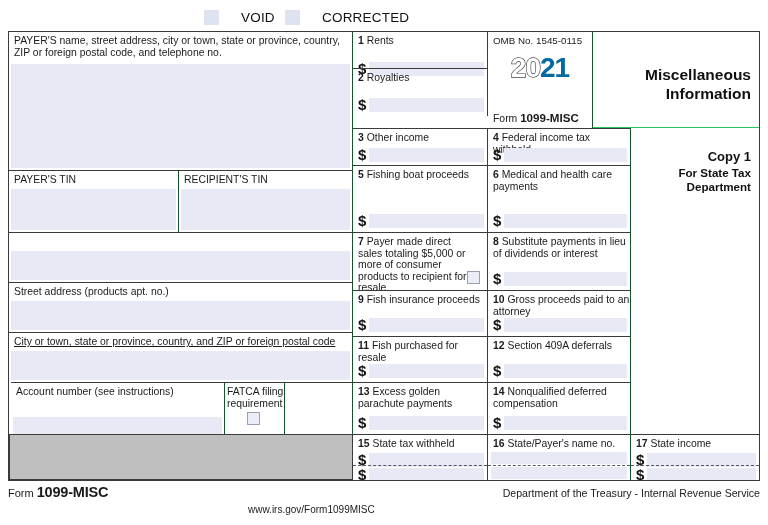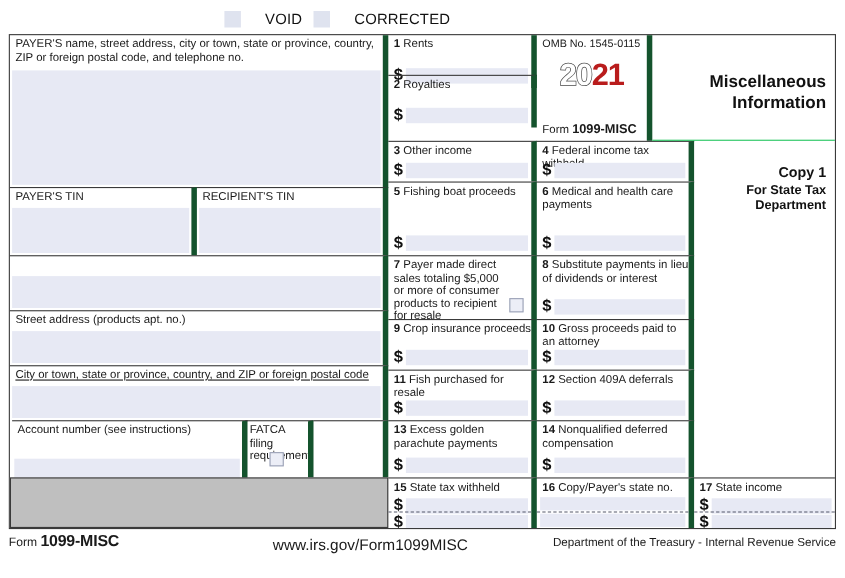--- a/index.html
+++ b/index.html
@@ -26,21 +26,21 @@
 
   
   .form{
     position:absolute;left:8px;top:31px;width:752px;height:450px;
     border:1px solid #3a3a3a;box-sizing:border-box;background:#fff;
   }
 
   
   .cell{position:absolute;box-sizing:border-box;overflow:hidden;}
   .bt{border-top:1px solid #3a3a3a;}
-  .br{border-right:5px solid #14532d;}
+  .br{border-right:1px solid #14532d;}
   .bb{border-bottom:1px solid #22c55e;}
 
   .lbl{
     font-size:10.4px;line-height:11.6px;color:#1a1a1a;
     padding:3px 0 0 5px;display:block;white-space:pre-line;
   }
   .lbl .num{font-weight:bold;}
 
   
   .money{
@@ -59,21 +59,21 @@
   
   .yearwrap{
     position:absolute;left:0;right:0;top:22px;text-align:center;
   }
   .yr{font-size:28px;font-weight:bold;letter-spacing:-1px;line-height:1;}
   .yr .hollow{
     color:#ffffff;
     -webkit-text-stroke:1.3px #4a4a4a;
     paint-order:stroke fill;
   }
-  .yr .solid{color:#b91c1c;}
+  .yr .solid{color:#0369a1;}
   .formline{
     position:absolute;left:5px;bottom:4px;font-size:10.4px;
   }
   .formline b{font-size:11.6px;}
 
   .title{
     position:absolute;text-align:right;font-weight:bold;
     font-size:15.5px;line-height:19px;color:#111;
   }
   .copy{
@@ -88,21 +88,21 @@
   }
 
   .grayband{position:absolute;background:#bfbfbf;border:1px solid #3a3a3a;box-sizing:border-box;}
 
   .dashline{position:absolute;border-top:1px dashed #55586a;}
 
   
   .footer{position:absolute;left:8px;top:484px;width:752px;height:20px;}
   .f-left{position:absolute;left:0;top:0;font-size:11px;}
   .f-left b{font-size:14.5px;letter-spacing:-.2px;}
-  .f-mid{position:absolute;left:240px;top:3px;font-size:14px;}
+  .f-mid{position:absolute;left:240px;top:20px;font-size:10px;}
   .f-right{position:absolute;right:0;top:3px;font-size:10.6px;}
 </style>
 </head>
 <body>
 
 <div class="page">
 
   <div class="topbar">
     <div class="cbwrap cb-void">
       <span class="cbox"></span>
@@ -185,21 +185,21 @@
       <div class="money" style="bottom:3px;">
         <span class="dollar">$</span>
         <span class="fill"></span>
       </div>
     </div>
     <div class="cell br bt" style="left:344px;top:200px;width:135px;height:58px;">
       <span class="lbl" style="padding-right:20px;"><span class="num">7</span> <span>Payer made direct sales totaling $5,000 or more of consumer products to recipient for resale</span></span>
       <span class="smallcb" style="position:absolute;right:7px;bottom:6px;"></span>
     </div>
     <div class="cell br bt" style="left:344px;top:258px;width:135px;height:46px;">
-      <span class="lbl"><span class="num">9</span> <span>Crop insurance proceeds</span></span>
+      <span class="lbl"><span class="num">9</span> <span>Fish insurance proceeds</span></span>
       <div class="money" style="bottom:3px;">
         <span class="dollar">$</span>
         <span class="fill"></span>
       </div>
     </div>
     <div class="cell br bt" style="left:344px;top:304px;width:135px;height:46px;">
       <span class="lbl"><span class="num">11</span> <span>Fish purchased for resale</span></span>
       <div class="money" style="bottom:3px;">
         <span class="dollar">$</span>
         <span class="fill"></span>
@@ -289,21 +289,21 @@
         <span class="fill"></span>
       </div>
       <div class="dashline" style="left:0;right:0;top:30px;"></div>
       <div class="money" style="top:31px;">
         <span class="dollar">$</span>
         <span class="fill"></span>
       </div>
     </div>
 
     <div class="cell br bt" style="left:479px;top:402px;width:143px;height:46px;">
-      <span class="lbl"><span class="num">16</span> <span>Copy/Payer's state no.</span></span>
+      <span class="lbl"><span class="num">16</span> <span>State/Payer's name no.</span></span>
       <div class="blockfill" style="left:3px;right:3px;top:17px;height:12px;"></div>
       <div class="dashline" style="left:0;right:0;top:30px;"></div>
       <div class="blockfill" style="left:3px;right:3px;top:32px;height:12px;"></div>
     </div>
 
     <div class="cell bt" style="left:622px;top:402px;width:128px;height:46px;">
       <span class="lbl"><span class="num">17</span> <span>State income</span></span>
       <div class="money" style="top:16px;">
         <span class="dollar">$</span>
         <span class="fill"></span>

